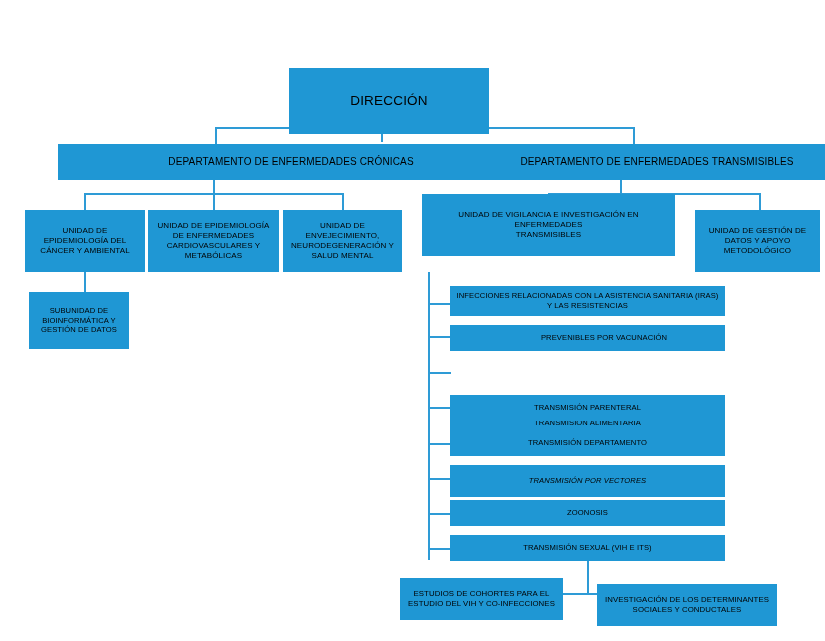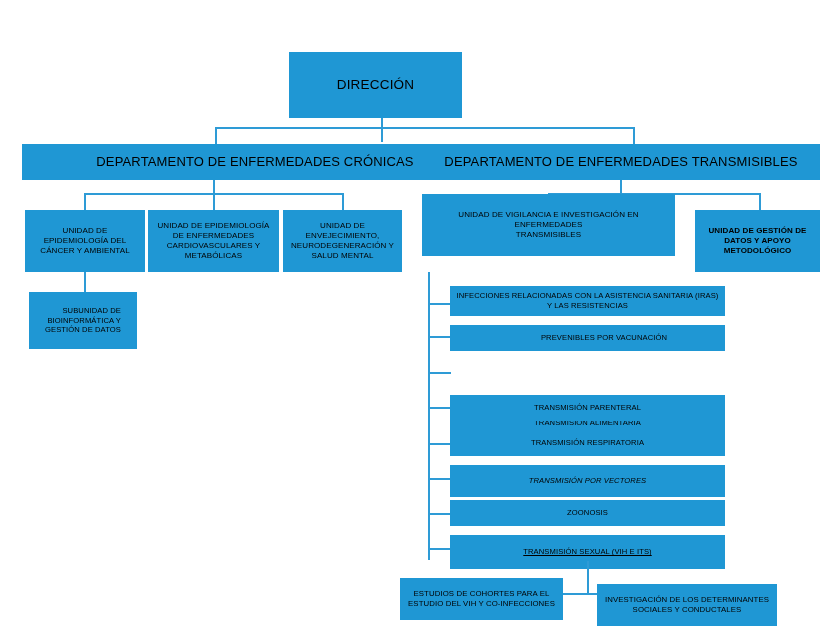--- a/index.html
+++ b/index.html
@@ -28,22 +28,23 @@
     box-sizing: border-box;
     line-height: 1.28;
     padding: 2px 4px;
     white-space: pre-line;
   }
   .node.root {
     font-size: 13.5px;
     letter-spacing: 0.2px;
   }
   .node.dept {
-    font-size: 13px;
+    font-size: 10px;
     letter-spacing: 0.15px;
+    margin-left: 36px;
   }
   .node.unit {
     font-size: 8px;
     letter-spacing: 0.1px;
   }
   .node.sub {
     font-size: 7.6px;
     letter-spacing: 0.1px;
   }
   .node.cat {
@@ -64,21 +65,21 @@
 </head>
 <body>
 
 <div id="chart">
 
   <div class="conn v" style="left:381px; top:118px; width:2px; height:24px;"></div>
   <div class="conn h" style="left:215px; top:127px; width:420px; height:2px;"></div>
   <div class="conn v" style="left:215px; top:127px; width:2px; height:17px;"></div>
   <div class="conn v" style="left:633px; top:127px; width:2px; height:17px;"></div>
 
-  <div class="node root" style="left:289px; top:52px; width:173px; height:66px;">DIRECCIÓN</div>
+  <div class="node root" style="left:289px; top:68px; width:200px; height:66px;">DIRECCIÓN</div>
 
   <div class="node dept" style="left:22px; top:144px; width:466px; height:36px;">DEPARTAMENTO DE ENFERMEDADES CRÓNICAS</div>
   <div class="node dept" style="left:422px; top:144px; width:398px; height:36px;">DEPARTAMENTO DE ENFERMEDADES TRANSMISIBLES</div>
 
   <div class="conn v" style="left:213px; top:180px; width:2px; height:14px;"></div>
   <div class="conn h" style="left:84px; top:193px; width:260px; height:2px;"></div>
   <div class="conn v" style="left:84px; top:193px; width:2px; height:17px;"></div>
   <div class="conn v" style="left:213px; top:193px; width:2px; height:17px;"></div>
   <div class="conn v" style="left:342px; top:193px; width:2px; height:17px;"></div>
 
@@ -89,55 +90,55 @@
 DE  ENFERMEDADES
 CARDIOVASCULARES Y
 METABÓLICAS</div>
   <div class="node unit" style="left:283px; top:210px; width:119px; height:62px;">UNIDAD DE
 ENVEJECIMIENTO,
 NEURODEGENERACIÓN Y
 SALUD MENTAL</div>
 
   <div class="conn v" style="left:84px; top:272px; width:2px; height:20px;"></div>
 
-  <div class="node sub" style="left:29px; top:292px; width:108px; height:57px;text-align:right;">SUBUNIDAD DE
+  <div class="node sub" style="left:29px; top:292px; width:100px; height:57px;">SUBUNIDAD DE
 BIOINFORMÁTICA Y
 GESTIÓN DE DATOS</div>
 
   <div class="conn v" style="left:620px; top:180px; width:2px; height:14px;"></div>
   <div class="conn h" style="left:548px; top:193px; width:213px; height:2px;"></div>
   <div class="conn v" style="left:548px; top:193px; width:2px; height:17px;"></div>
   <div class="conn v" style="left:759px; top:193px; width:2px; height:17px;"></div>
 
   <div class="node unit" style="left:422px; top:194px; width:253px; height:62px;">UNIDAD DE VIGILANCIA E INVESTIGACIÓN EN ENFERMEDADES
 TRANSMISIBLES</div>
-  <div class="node unit" style="left:695px; top:210px; width:125px; height:62px;font-weight:bold;">UNIDAD DE GESTIÓN DE
+  <div class="node unit" style="left:695px; top:210px; width:125px; height:62px;">UNIDAD DE GESTIÓN DE
 DATOS Y APOYO
 METODOLÓGICO</div>
 
   <div class="conn v" style="left:428px; top:272px; width:2px; height:288px;"></div>
 
   <div class="conn h" style="left:428px; top:303px; width:23px; height:2px;"></div>
   <div class="conn h" style="left:428px; top:336px; width:23px; height:2px;"></div>
   <div class="conn h" style="left:428px; top:372px; width:23px; height:2px;"></div>
   <div class="conn h" style="left:428px; top:407px; width:23px; height:2px;"></div>
   <div class="conn h" style="left:428px; top:443px; width:23px; height:2px;"></div>
   <div class="conn h" style="left:428px; top:478px; width:23px; height:2px;"></div>
   <div class="conn h" style="left:428px; top:513px; width:23px; height:2px;"></div>
   <div class="conn h" style="left:428px; top:548px; width:23px; height:2px;"></div>
 
   <div class="node cat" style="left:450px; top:286px; width:275px; height:30px;">INFECCIONES RELACIONADAS CON LA ASISTENCIA SANITARIA (IRAS)
 Y LAS RESISTENCIAS</div>
   <div class="node cat" style="left:450px; top:325px; width:275px; height:26px;padding-left:37px;">PREVENIBLES POR VACUNACIÓN</div>
   <div class="node cat" style="left:450px; top:360px; width:275px; height:30px;margin-top:48px;">TRANSMISIÓN ALIMENTARIA</div>
   <div class="node cat" style="left:450px; top:395px; width:275px; height:26px;">TRANSMISIÓN PARENTERAL</div>
-  <div class="node cat" style="left:450px; top:430px; width:275px; height:26px;">TRANSMISIÓN RESPIRATORIA</div>
+  <div class="node cat" style="left:450px; top:430px; width:275px; height:26px;">TRANSMISIÓN DEPARTAMENTO</div>
   <div class="node cat" style="left:450px; top:465px; width:275px; height:32px;font-style:italic;">TRANSMISIÓN POR VECTORES</div>
   <div class="node cat" style="left:450px; top:500px; width:275px; height:26px;">ZOONOSIS</div>
-  <div class="node cat" style="left:450px; top:535px; width:275px; height:34px;text-decoration:underline;">TRANSMISIÓN SEXUAL (VIH E ITS)</div>
+  <div class="node cat" style="left:450px; top:535px; width:275px; height:26px;">TRANSMISIÓN SEXUAL (VIH E ITS)</div>
 
   <div class="conn v" style="left:587px; top:561px; width:2px; height:33px;"></div>
   <div class="conn h" style="left:562px; top:593px; width:52px; height:2px;"></div>
 
   <div class="node leaf" style="left:597px; top:584px; width:180px; height:42px;">INVESTIGACIÓN DE LOS DETERMINANTES
 SOCIALES Y CONDUCTALES</div>
   <div class="node leaf" style="left:400px; top:578px; width:163px; height:42px;">ESTUDIOS DE COHORTES PARA EL
 ESTUDIO DEL VIH Y CO-INFECCIONES</div>
 
 </div>

